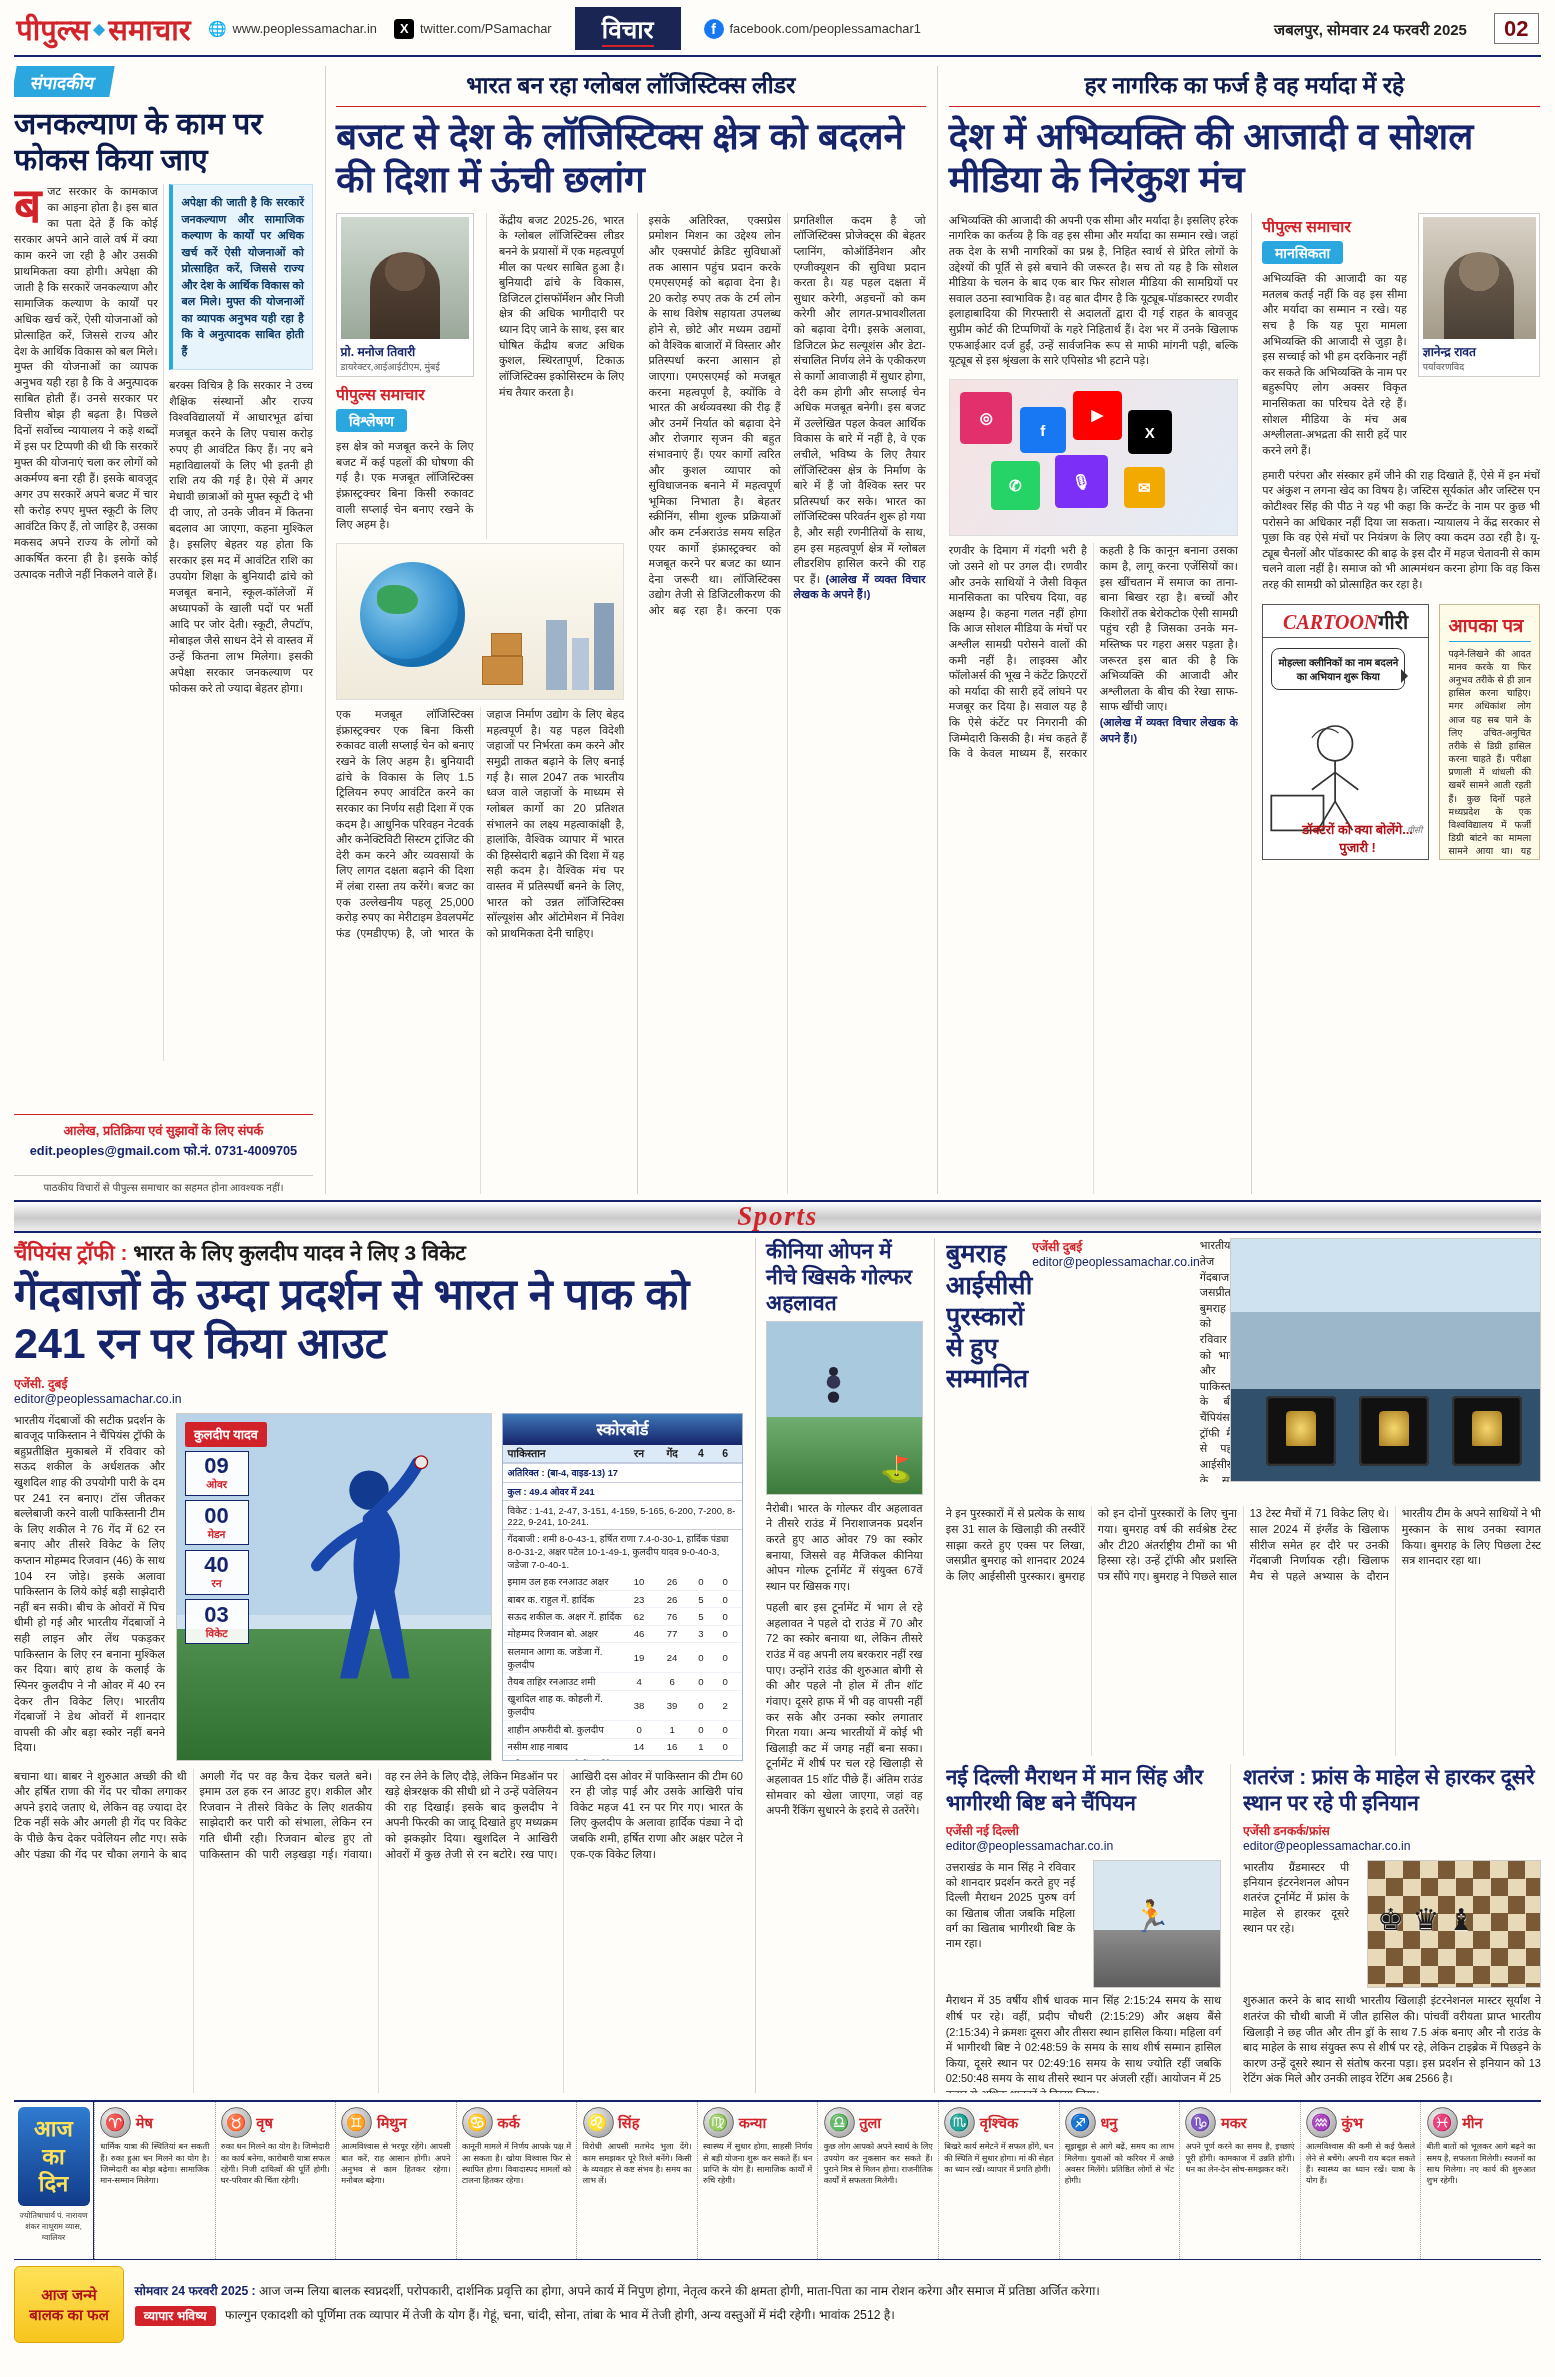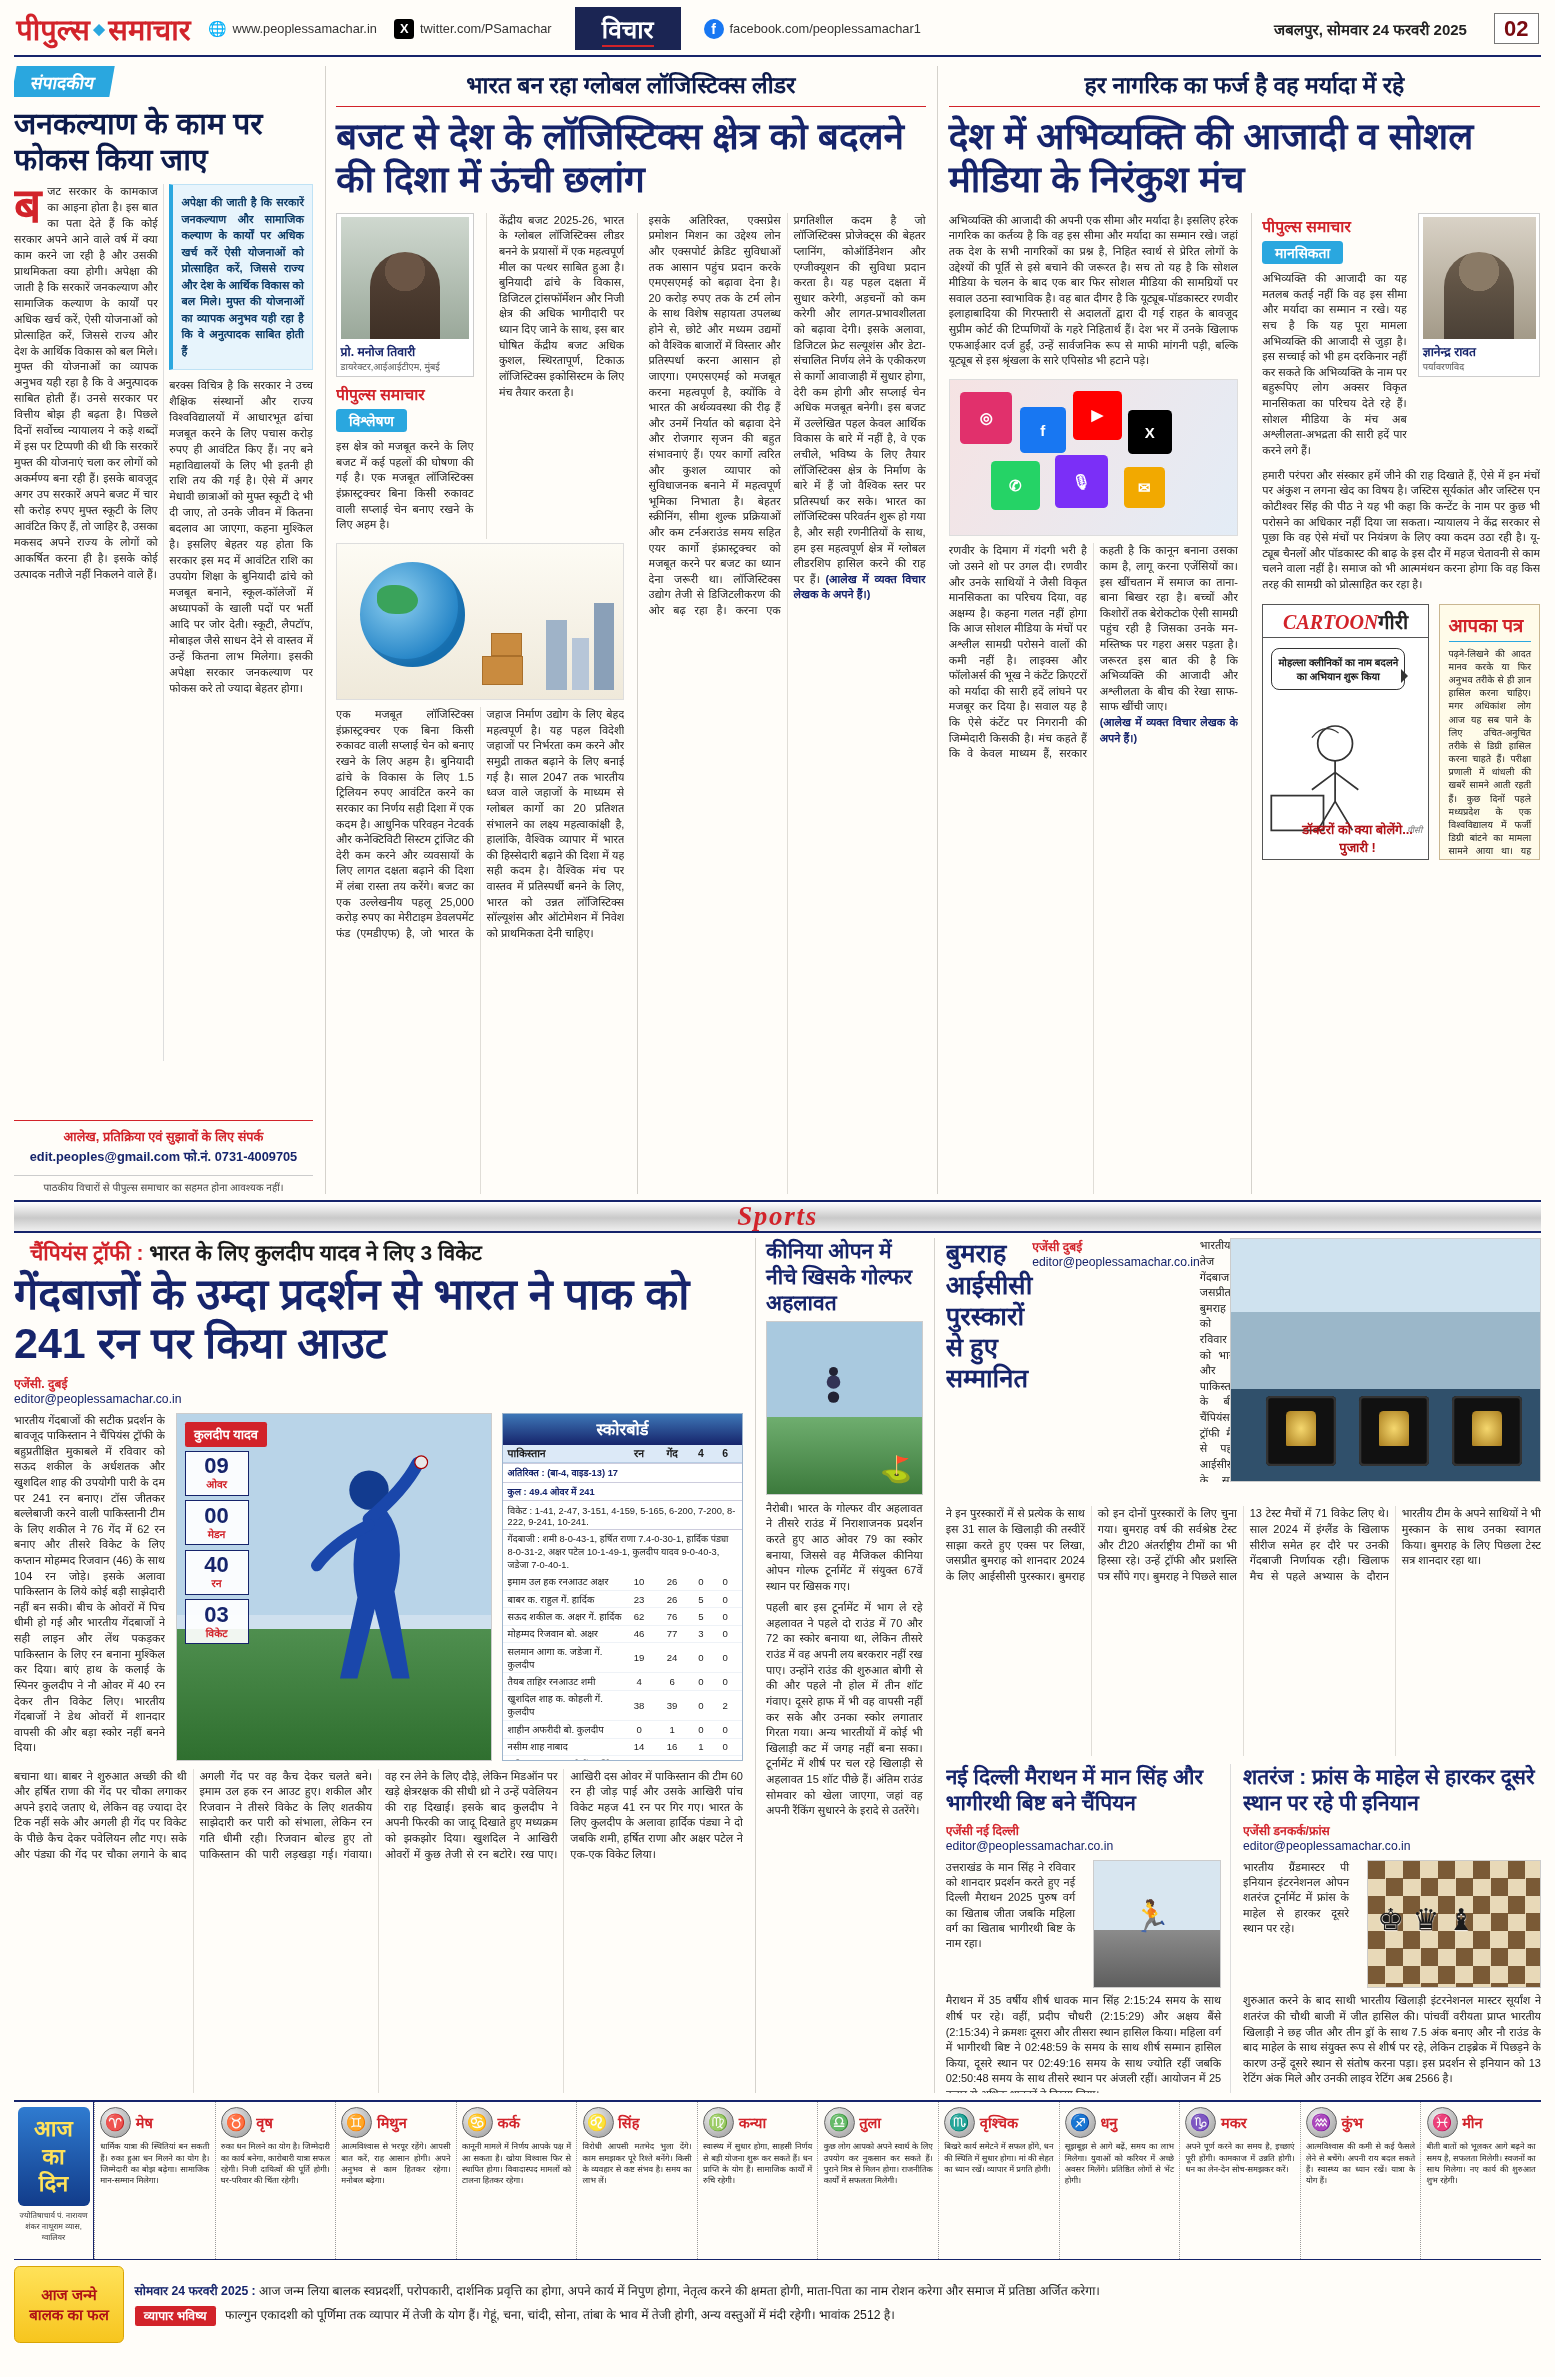--- a/index.html
+++ b/index.html
@@ -27,21 +27,21 @@
   
   .ed{width:299px;display:flex;flex-direction:column;overflow:hidden;}
   .sec-label{display:inline-block;background:#2aa7df;color:#fff;font-weight:bold;font-size:17.4px;padding:3.5px 17.4px;transform:skewX(-10deg);align-self:flex-start;}
   .ed h2{font-size:30px;color:#0d1b4c;line-height:1.18;margin:9.3px 0 7px 0;}
   .ed-body{column-count:2;column-gap:11.6px;column-rule:0.6px solid #ddd;height:877px;overflow:hidden;font-size:11px;line-height:1.45;text-align:justify;}
   .dropcap{float:left;font-size:48px;line-height:.85;color:#d2232a;font-weight:bold;padding:2.3px 5.8px 0 0;}
   .pull{background:#e7f4fc;border:0.6px solid #bfe2f5;border-left:4.6px solid #2aa7df;padding:9.3px 8.1px;margin:8.1px 0;color:#0d3b66;font-weight:bold;font-size:11px;line-height:1.5;break-inside:avoid;}
   .ed-contact{margin-top:auto;text-align:center;border-top:1.2px solid #d2232a;padding-top:5.8px;}
   .ed-contact .l1{color:#d2232a;font-weight:bold;font-size:12.8px;}
   .ed-contact .l2{color:#16246b;font-weight:bold;font-size:12.8px;margin-top:2.3px;}
-  .ed-note{text-align:center;font-size:10px;color:#444;border-top:0.6px solid #ccc;margin-top:10px;padding-top:3.5px;}
+  .ed-note{text-align:center;font-size:10px;color:#444;border-top:0.6px solid #ccc;margin-top:16px;padding-top:3.5px;}
   
   .art{display:flex;flex-direction:column;overflow:hidden;}
   .art-c{width:601px;}
   .art-r{width:603px;}
   .kicker{color:#0d1b4c;font-weight:bold;font-size:23px;text-align:center;padding:2.3px 0 5.8px 0;border-bottom:1.7px double #d2232a;margin-bottom:5.8px;}
   .headline{font-size:37px;font-weight:bold;color:#16246b;line-height:1.16;margin:3.5px 0 10.5px 0;}
   .halves{display:flex;gap:12.8px;flex:1;overflow:hidden;}
   .half{width:50%;display:flex;flex-direction:column;overflow:hidden;}
   .twocol{column-count:2;column-gap:12.8px;column-rule:0.6px solid #e0ddd7;text-align:justify;font-size:11px;line-height:1.42;overflow:hidden;}
   .author-card{border:0.6px solid #ccc;padding:3.5px;margin-bottom:5.8px;break-inside:avoid;background:#fff;}
@@ -73,21 +73,21 @@
   .cart-cap{position:absolute;left:0;right:0;bottom:3.5px;text-align:center;color:#b01116;font-weight:bold;font-size:12.8px;margin-left:24px;}
   .cart-sig{position:absolute;right:5.8px;bottom:23px;font-size:8.7px;color:#777;font-style:italic;}
   .letters{flex:1;border:1.2px solid #c9b691;background:#fffbe9;padding:7px 8.1px;overflow:hidden;}
   .let-title{color:#d2232a;font-weight:bold;font-size:18.6px;border-bottom:1.7px solid #2aa7df;padding-bottom:3.5px;margin-bottom:5.8px;}
   
   .sports-band{height:33px;margin:5.8px 0;background:linear-gradient(#ffffff,#c9c9c9 55%,#efefef);border-top:2.3px solid #16246b;border-bottom:2.3px solid #16246b;display:flex;align-items:center;justify-content:center;}
   .sports-band span{font-family:"Liberation Serif",serif;font-style:italic;font-weight:bold;font-size:27px;color:#d2232a;letter-spacing:1.7px;}
   .spgrid{display:flex;gap:11.6px;height:855px;overflow:hidden;}
   .sp-main{width:729px;display:flex;flex-direction:column;overflow:hidden;}
   .sp-kicker{font-size:21px;font-weight:bold;margin-bottom:3.5px;}
-  .sp-kicker .kred{color:#d2232a;margin-left:16px;}
+  .sp-kicker .kred{color:#d2232a;}
   .sp-headline{font-size:43px;font-weight:bold;color:#16246b;line-height:1.15;margin-bottom:5.8px;}
   .byline{font-size:12.2px;margin-bottom:7px;}
   .byline .ag{color:#d2232a;font-weight:bold;}
   .byline .em{color:#16246b;}
   .sp-top{display:flex;gap:10.5px;height:348px;overflow:hidden;}
   .sp-intro{width:151px;font-size:11px;line-height:1.42;text-align:justify;overflow:hidden;}
   .sp-photo{width:316px;position:relative;background:linear-gradient(#b9d4e8 0 58%, #cfe0ee 58% 62%, #4f8f4f 62%, #2f6f2f);overflow:hidden;border:0.6px solid #ccc;}
   .bowler{position:absolute;left:105px;top:41px;}
   .stat-tab{position:absolute;left:8.1px;top:8.1px;background:#d2232a;color:#fff;font-weight:bold;font-size:12.8px;padding:3.5px 9.3px;border-radius:2.3px;}
   .stats{position:absolute;left:8.1px;top:37px;display:flex;flex-direction:column;gap:4.6px;}

